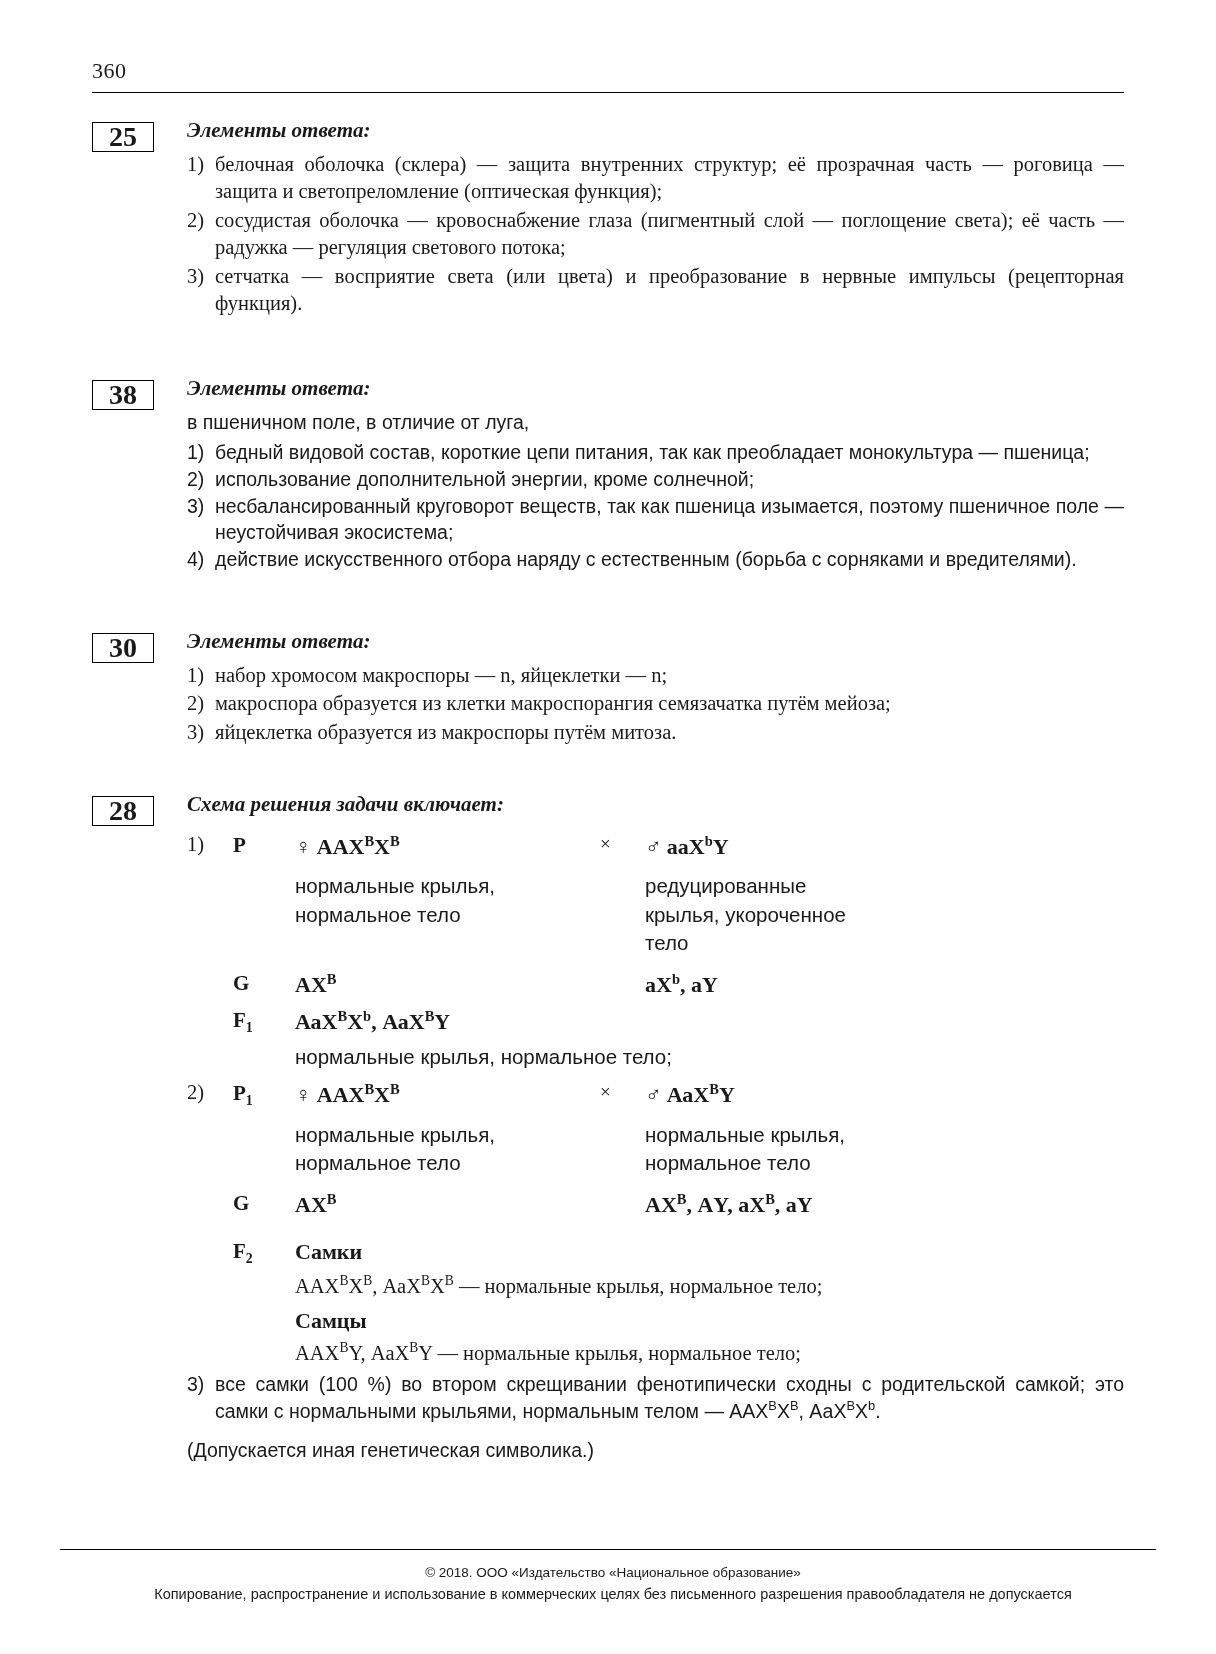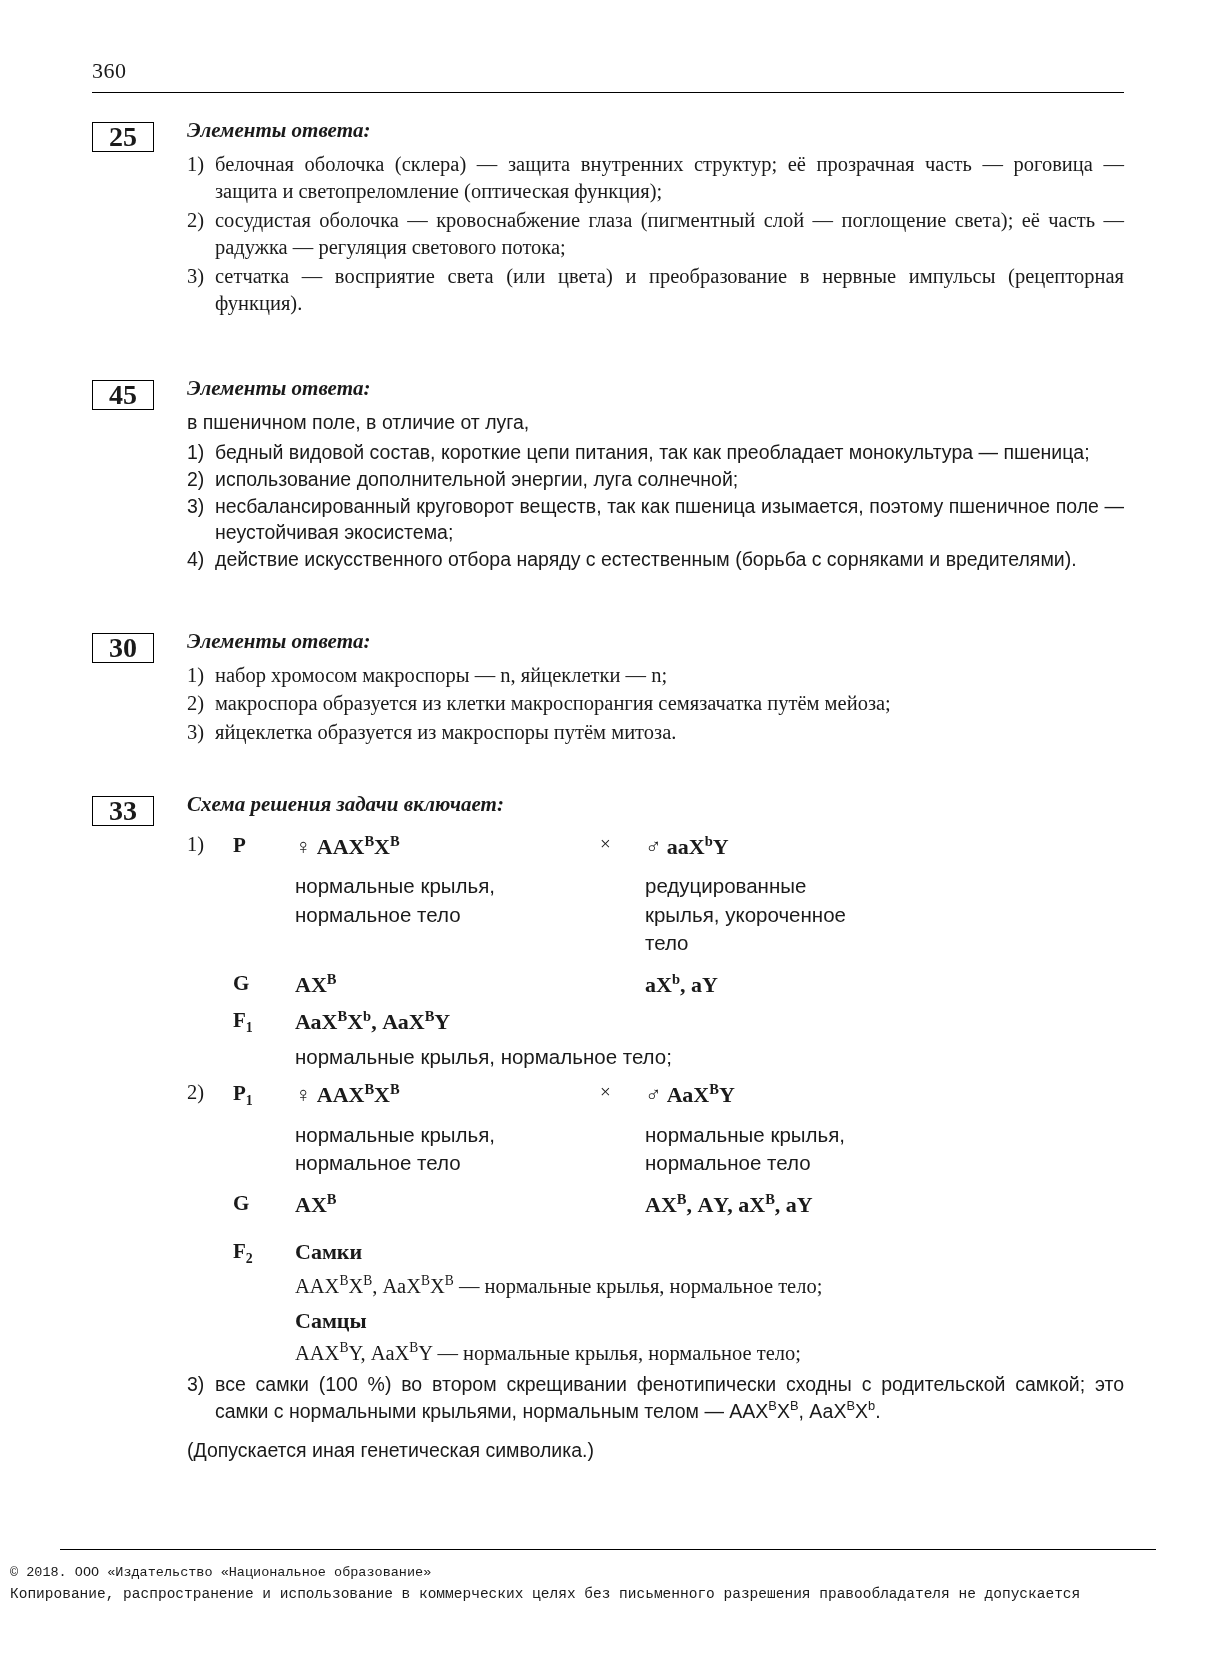--- a/index.html
+++ b/index.html
@@ -147,21 +147,22 @@
     bottom: 104px;
     left: 60px;
     right: 60px;
     border-top: 1.3px solid #000;
   }
   .footer {
     position: absolute;
     bottom: 52px;
     left: 0;
     right: 0;
-    font-family: Liberation Mono, monospace;
+    text-align: center;
+    font-family: Liberation Sans, sans-serif;
     margin-left: 10px;
   }
   .footer-line1 { font-size: 13.5px; margin-bottom: 6px; }
   .footer-line2 { font-size: 14.5px; }
 </style>
 </head>
 <body>
 
 <div class="page">
 
@@ -185,31 +186,31 @@
           <span class="item-text serif-text">сосудистая оболочка — кровоснабжение глаза (пигментный слой — поглощение света); её часть — радужка — регуляция светового потока;</span>
         </div>
         <div class="item">
           <span class="marker">3)</span>
           <span class="item-text serif-text">сетчатка — восприятие света (или цвета) и преобразование в нервные импульсы (рецепторная функция).</span>
         </div>
       </div>
     </div>
 
     <div class="task" style="margin-bottom:56px;">
-      <div class="task-num">45</div>
+      <div class="task-num">38</div>
       <div class="task-body">
         <div class="task-heading">Элементы ответа:</div>
         <div class="plain sans-text" style="margin-bottom:4px;">в пшеничном поле, в отличие от луга,</div>
         <div class="item">
           <span class="marker sans-text">1)</span>
           <span class="item-text sans-text">бедный видовой состав, короткие цепи питания, так как преобладает монокультура — пшеница;</span>
         </div>
         <div class="item">
           <span class="marker sans-text">2)</span>
-          <span class="item-text sans-text">использование дополнительной энергии, луга солнечной;</span>
+          <span class="item-text sans-text">использование дополнительной энергии, кроме солнечной;</span>
         </div>
         <div class="item">
           <span class="marker sans-text">3)</span>
           <span class="item-text sans-text">несбалансированный круговорот веществ, так как пшеница изымается, поэтому пшеничное поле — неустойчивая экосистема;</span>
         </div>
         <div class="item">
           <span class="marker sans-text">4)</span>
           <span class="item-text sans-text">действие искусственного отбора наряду с естественным (борьба с сорняками и вредителями).</span>
         </div>
       </div>
@@ -228,21 +229,21 @@
           <span class="item-text serif-text">макроспора образуется из клетки макроспорангия семязачатка путём мейоза;</span>
         </div>
         <div class="item">
           <span class="marker serif-text">3)</span>
           <span class="item-text serif-text">яйцеклетка образуется из макроспоры путём митоза.</span>
         </div>
       </div>
     </div>
 
     <div class="task" style="margin-bottom:0;">
-      <div class="task-num">33</div>
+      <div class="task-num">28</div>
       <div class="task-body">
         <div class="task-heading">Схема решения задачи включает:</div>
       </div>
     </div>
 
     <div class="scheme">
 
       <div class="srow">
         <div class="c-num">1)</div>
         <div class="c-gen">Р</div>

